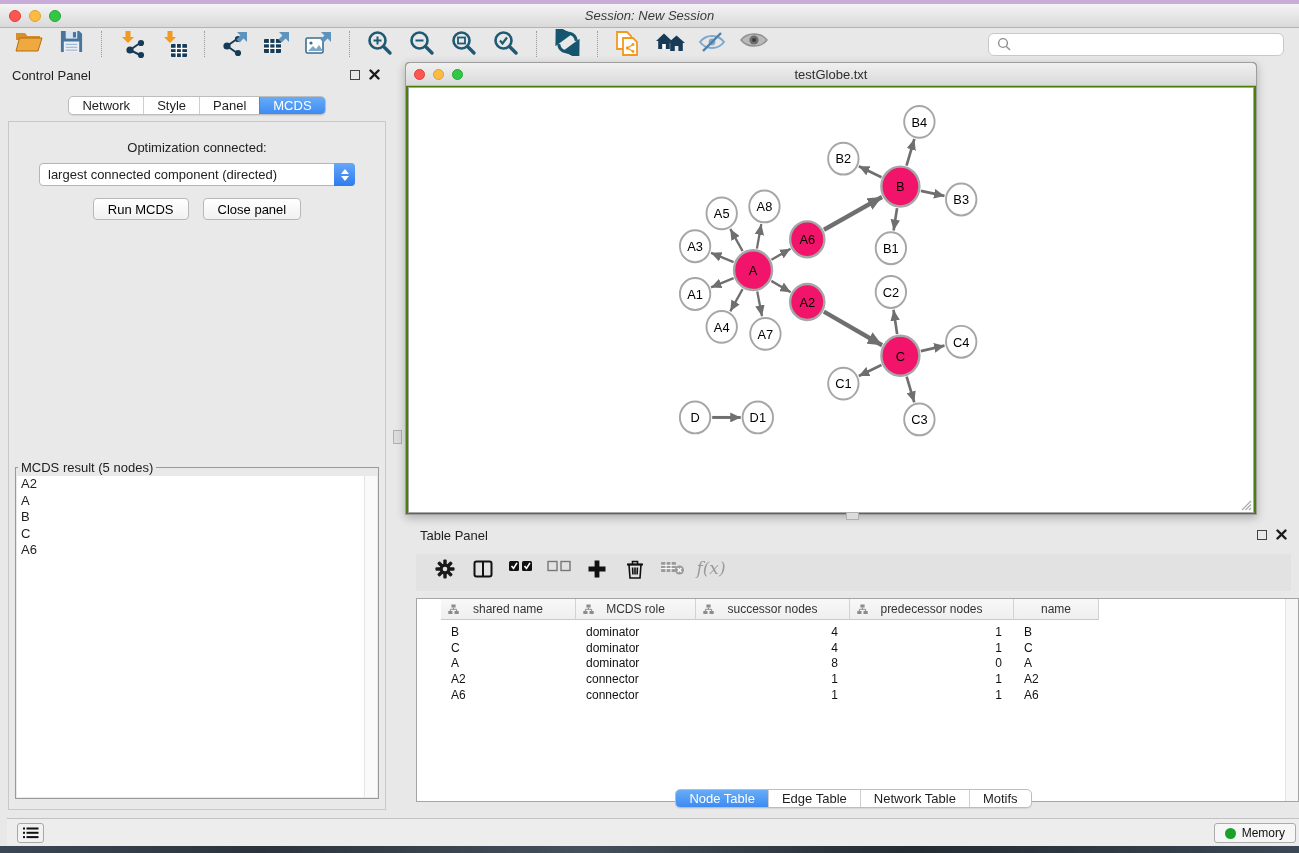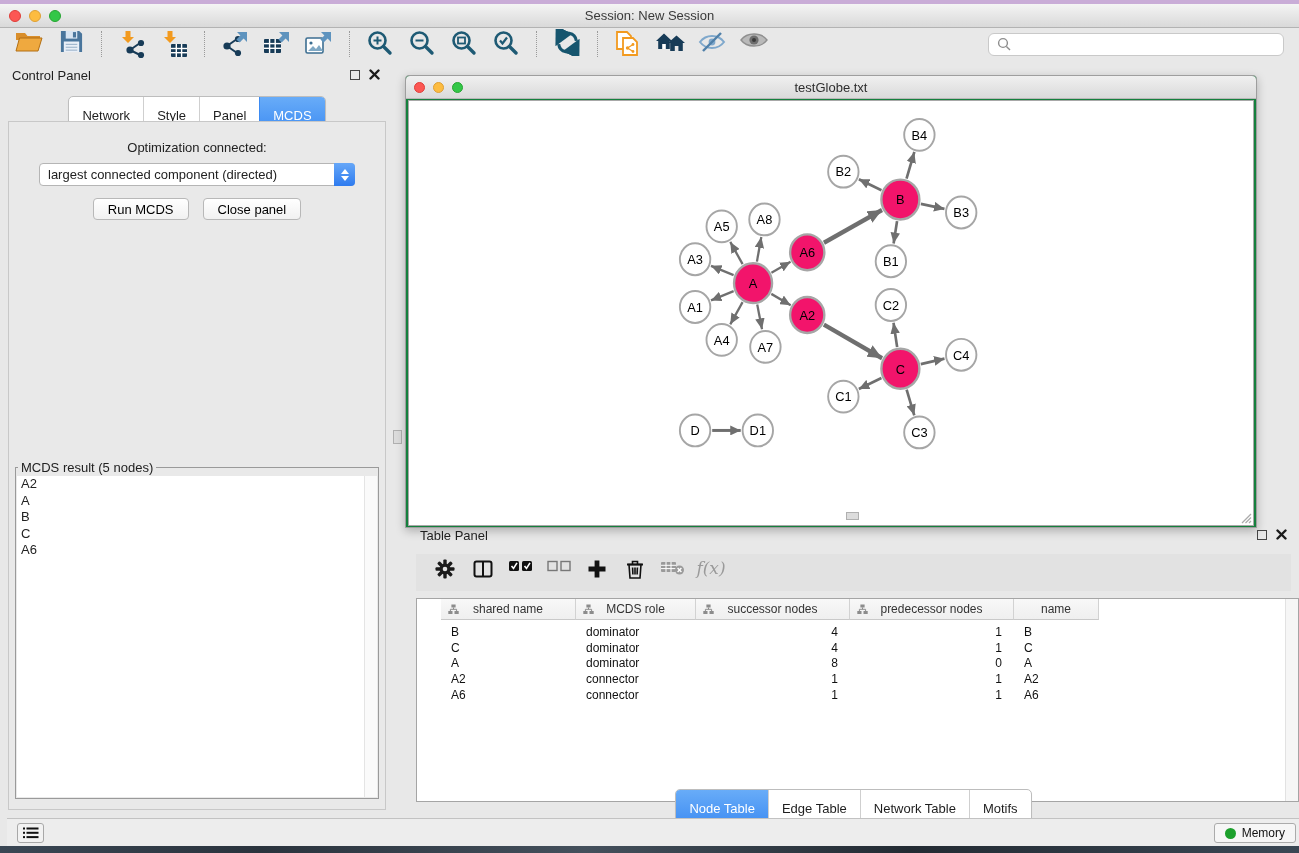--- a/index.html
+++ b/index.html
@@ -7,21 +7,21 @@
   body { font-family:"Liberation Sans", sans-serif; background:#E8E8E8; position:relative; color:#222; }
   .icon { display:inline-flex; align-items:flex-start; justify-content:center; }
 
   
   .desktop-top { position:absolute; left:0; top:0; width:100%; height:4px; background:#C9ACD7; }
   .desktop-bottom { position:absolute; left:0; top:846px; width:100%; height:7px;
     background:linear-gradient(90deg,#3a4754,#2a333d 20%,#44505c 45%,#232b33 70%,#3a4754); }
 
   
   .titlebar { position:absolute; left:0; top:4px; width:100%; height:24px;
-    background:linear-gradient(#F4F4F4,#D9D9D9); border-bottom:1px solid #B3B3B3; }
+    background:linear-gradient(#F4F4F4,#D9D9D9); border-bottom:1px solid #B3B3B3;font-style:italic; }
   .titlebar .title { position:absolute; left:0; right:0; top:4px; text-align:center; font-size:13px; color:#3A3A3A; }
   .lights { position:absolute; left:9px; top:6px; display:flex; gap:8px; }
   .light { width:12px; height:12px; border-radius:50%; }
   .light.red { background:#FC5753; border:1px solid #DF3E39; }
   .light.yellow { background:#FDBC40; border:1px solid #DEA034; }
   .light.green { background:#33C748; border:1px solid #27A532; }
   .lights.small .light { width:11px; height:11px; }
 
   
   .main-toolbar { position:absolute; left:0; top:28px; width:100%; height:32px; display:flex; align-items:center; padding:0 8px; }
@@ -35,21 +35,21 @@
 
   
   .cp { position:absolute; left:4px; top:64px; width:386px; height:748px; }
   .panel-title { font-size:13px; color:#1E1E1E; }
   .cp-header { position:absolute; top:2px; left:8px; right:8px; height:24px; }
   .win-btns { position:absolute; right:2px; top:3px; display:flex; align-items:center; gap:9px; }
   .float-box { width:10px; height:10px; border:1.6px solid #444; display:inline-block; }
   .cp-tabs { position:absolute; top:32px; left:0; right:0; display:flex; justify-content:center; }
   .seg-group { display:inline-flex; border:1px solid #BDBDBD; border-radius:5px; overflow:hidden; background:#fff;
     box-shadow:0 1px 1px rgba(0,0,0,0.08); }
-  .seg { padding:10px 13px; font-size:13px; color:#1E1E1E; border-left:1px solid #CFCFCF; cursor:default; line-height:17px; }
+  .seg { padding:0 13px; font-size:13px; color:#1E1E1E; border-left:1px solid #CFCFCF; cursor:default; line-height:17px; }
   .seg:first-child { border-left:none; }
   .seg.active { background:linear-gradient(#68ACF8,#3D8BF2); color:#fff; border-left-color:#3D8BF2; }
   .cp-inner { position:absolute; top:57px; left:4px; right:4px; bottom:2px; background:#E9E9E9; border:1px solid #C8C8C8; }
   .opt-label { text-align:center; margin-top:18px; font-size:13px; }
   .dropdown { margin:8px auto 0; width:316px; height:23px; background:#fff; border:1px solid #B5B5B5; border-radius:4px;
     position:relative; display:flex; align-items:center; padding-left:8px; font-size:13px; cursor:default; }
   .dd-stepper { position:absolute; right:-1px; top:-1px; width:21px; height:23px; border-radius:0 4px 4px 0;
     background:linear-gradient(#66A7F8,#2E7BEF); display:flex; flex-direction:column; align-items:center; justify-content:center; gap:2px; }
   .chev-up { width:0; height:0; border-left:4px solid transparent; border-right:4px solid transparent; border-bottom:5px solid #fff; }
   .chev-dn { width:0; height:0; border-left:4px solid transparent; border-right:4px solid transparent; border-top:5px solid #fff; }
@@ -60,21 +60,21 @@
   fieldset.mcds legend { font-size:13px; margin-left:2px; padding:0 3px; }
   .mcds-body { position:absolute; left:1px; right:1px; top:1px; bottom:1px; background:#fff; }
   .mcds-scroll { position:absolute; right:0; top:0; bottom:0; width:13px; background:#FAFAFA; border-left:1px solid #E4E4E4; }
   .mcds-item { font-size:13px; line-height:16.5px; padding-left:4px; }
 
   
   .v-handle { position:absolute; left:393px; top:430px; width:9px; height:14px; background:#DCDCDC; border:1px solid #B0B0B0; }
   .h-handle { position:absolute; left:846px; top:512px; width:13px; height:8px; background:#DCDCDC; border:1px solid #B0B0B0; }
 
   
-  .net-win { position:absolute; left:405px; top:75px; width:852px; height:453px; background:#15803d;
+  .net-win { position:absolute; left:405px; top:62px; width:852px; height:453px; background:#4d7c0f;
     border:1px solid #9E9E9E; border-radius:4px 4px 0 0; box-shadow:0 3px 10px rgba(0,0,0,0.25); }
   .net-titlebar { position:absolute; top:0; left:0; right:0; height:23px; background:linear-gradient(#F0F0F0,#DADADA);
     border-bottom:1px solid #B8B8B8; border-radius:4px 4px 0 0; }
   .net-titlebar .title { position:absolute; left:0; right:0; top:4px; text-align:center; font-size:13px; color:#2E2E2E; }
   .net-titlebar .lights { left:8px; top:6px; }
   .net-canvas { position:absolute; top:24px; left:2px; right:2px; bottom:1px; background:#fff; border:1px solid #A8A8A8; }
   svg.graph { position:absolute; inset:0; width:100%; height:100%; }
   .grip { position:absolute; right:1px; bottom:1px; }
 
   

